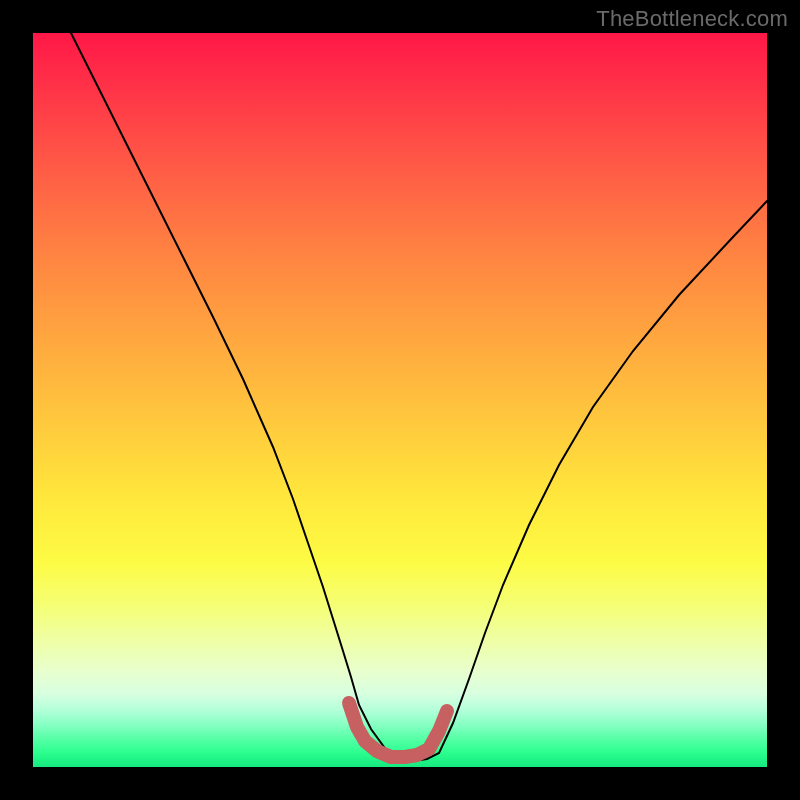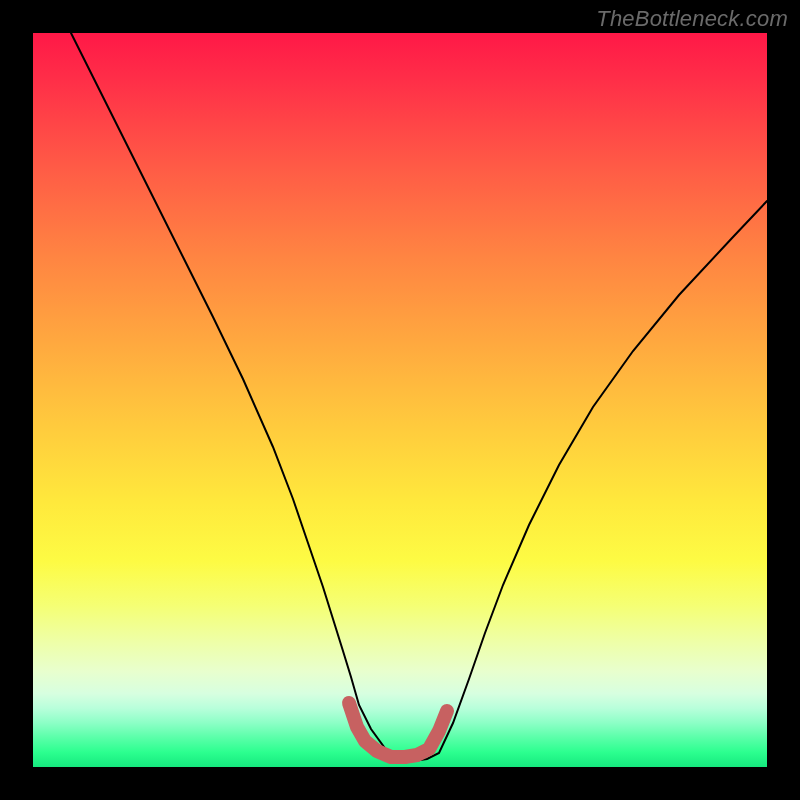--- a/index.html
+++ b/index.html
@@ -9,21 +9,20 @@
     height: 800px;
     background: #000;
     overflow: hidden;
     font-family: Arial, Helvetica, sans-serif;
   }
   .stage {
     position: relative;
     width: 800px;
     height: 800px;
     background: #000;
-    font-style: italic;
   }
   .watermark {
     position: absolute;
     top: 6px;
     right: 12px;
     color: #6a6a6a;
     font-size: 22px;
     letter-spacing: 0.2px;
     z-index: 50;
     user-select: none;

